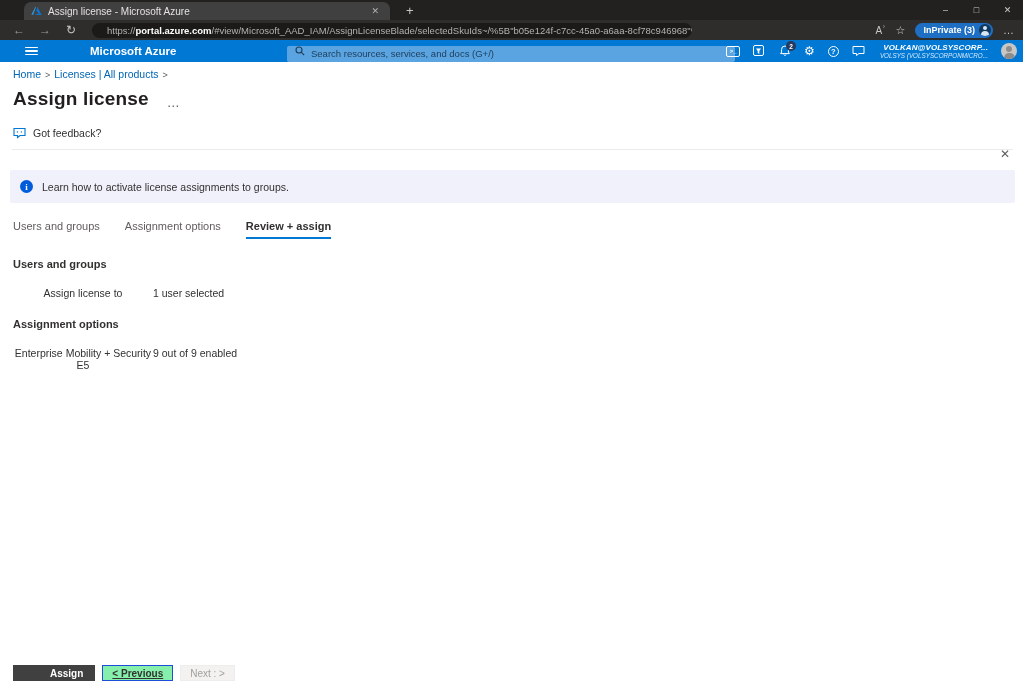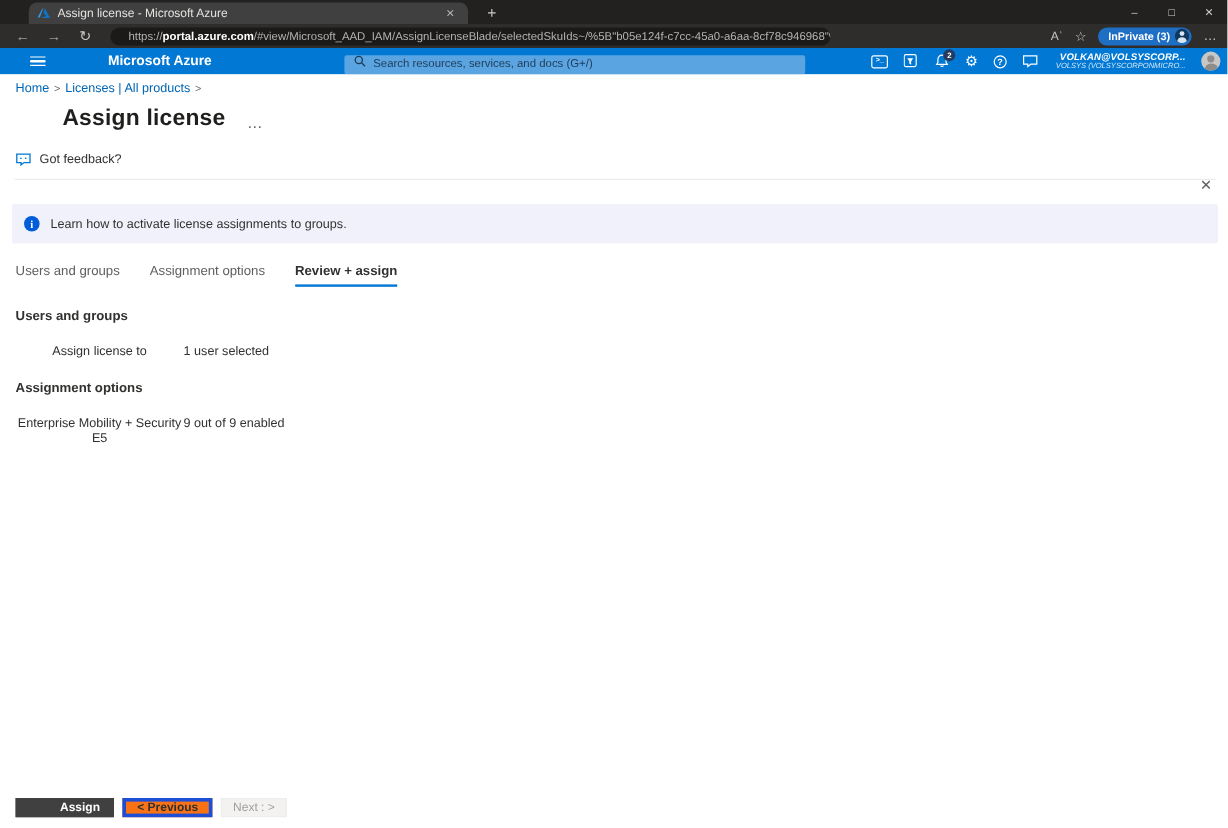--- a/index.html
+++ b/index.html
@@ -50,21 +50,21 @@
   .pill-avatar { width:12px; height:12px; border-radius:50%; background:#10395f; position:relative; overflow:hidden; }
   .pill-avatar::before { content:""; position:absolute; left:4px; top:2px; width:4px; height:4px; border-radius:50%; background:#d8e6f4; }
   .pill-avatar::after { content:""; position:absolute; left:2px; top:7px; width:8px; height:5px; border-radius:4px 4px 0 0; background:#d8e6f4; }
   .morebtn { color:#c9c7c5; font-size:11px; letter-spacing:1px; }
 
   
   .azheader { height:22px; background:#0078d4; position:relative; display:flex; align-items:center; color:#fff; }
   .hamburger { margin-left:25px; width:13px; display:flex; flex-direction:column; gap:2px; }
   .hamburger span { display:block; height:1.5px; background:#ffffff; border-radius:1px; }
   .brand { margin-left:52px; font-size:11.5px; font-weight:bold; white-space:nowrap; }
-  .azsearch { position:absolute; left:287px; top:3px; width:384px; height:16px; }
+  .azsearch { position:absolute; left:287px; top:3px; width:448px; height:16px; }
   .azsearch input {
     width:100%; height:100%; border:none; border-radius:2px; background:#5aa4e1;
     font-family:"Liberation Sans",sans-serif; font-size:9.5px; padding:0 8px 0 24px; color:#16324d; outline:none;
   }
   .azsearch input::placeholder { color:#1e3c58; opacity:1; }
   .search-glyph { position:absolute; left:8px; top:3px; }
   .azright { position:absolute; right:6px; top:0; height:22px; display:flex; align-items:center; gap:13px; }
   .azicon { display:flex; align-items:center; justify-content:center; color:#fff; position:relative; }
   .cloudshell { width:14px; height:11px; border:1px solid #fff; border-radius:2px; font-size:6px; font-weight:bold;
     display:flex; align-items:center; justify-content:center; letter-spacing:0; }
@@ -82,21 +82,21 @@
   .azuser .utenant { font-size:6.3px; color:#d7e9f8; }
   .azavatar { width:16px; height:16px; border-radius:50%; background:#c9c7c5; position:relative; overflow:hidden; flex:0 0 auto; }
   .azavatar::before { content:""; position:absolute; left:5px; top:3px; width:6px; height:6px; border-radius:50%; background:#8f8d8b; }
   .azavatar::after { content:""; position:absolute; left:2.5px; top:10px; width:11px; height:7px; border-radius:5px 5px 0 0; background:#8f8d8b; }
 
   
   .content { position:relative; height:628px; background:#fff; }
   .breadcrumb { padding:6px 3px 0 13px; font-size:10.5px; color:#605e5c; }
   .breadcrumb a { color:#0065b3; text-decoration:none; }
   .crumb-sep { margin:0 4px; color:#605e5c; font-size:9px; }
-  .titlerow { display:flex; align-items:flex-end; padding:8px 0 0 13px;margin-left:39px; }
+  .titlerow { display:flex; align-items:flex-end; padding:8px 0 0 13px; }
   .page-title { font-size:19px; font-weight:bold; color:#201f1e; letter-spacing:.2px; }
   .title-more { margin-left:18px; color:#605e5c; font-size:13px; letter-spacing:1px; }
   .blade-close { position:absolute; top:85px; right:13px; color:#605e5c; font-size:12px; cursor:default; }
 
   .feedbackrow { display:flex; align-items:center; gap:7px; padding:17px 0 0 13px; }
   .feedback-label { font-size:10.5px; color:#323130; }
   .divider { margin-top:10px; margin-left:12px; margin-right:10px; border-top:1px solid #edebe9; }
 
   .banner {
     margin:20px 8px 0 10px; height:33px; background:#f1f1fb; border-radius:2px;
@@ -115,21 +115,21 @@
 
   .section-heading { font-size:11px; font-weight:bold; color:#323130; padding:19px 0 0 13px; }
   .kvrow { display:flex; padding:17px 0 0 13px; font-size:10.5px; color:#323130;text-align:center; }
   .kvrow .k { width:140px; flex:0 0 auto; }
   .kvrow .v { }
 
   .footer { position:absolute; left:13px; bottom:9px; display:flex; gap:7px; }
   .btn { font-family:"Liberation Sans",sans-serif; font-size:10px; height:16px; padding:0 9px;
     display:flex; align-items:center; justify-content:center; cursor:default; }
   .btn-primary { background:#404040; border:3px solid #404040; color:#fff; font-weight:bold;padding-left:34px; }
-  .btn-secondary { background:#f97316; border:3px solid #1d4ed8; color:#323130; font-weight:bold; }
+  .btn-secondary { background:#86efac; border:1px solid #1d4ed8; color:#323130; font-weight:bold;text-decoration:underline; }
   .btn-disabled { background:#f3f2f1; border:1px solid #efedec; color:#a19f9d; }
 
   svg { display:block; }
 </style>
 </head>
 <body>
 
 <div class="tabstrip">
   <div class="tab">
     <svg class="tab-favicon" viewBox="0 0 16 16">

